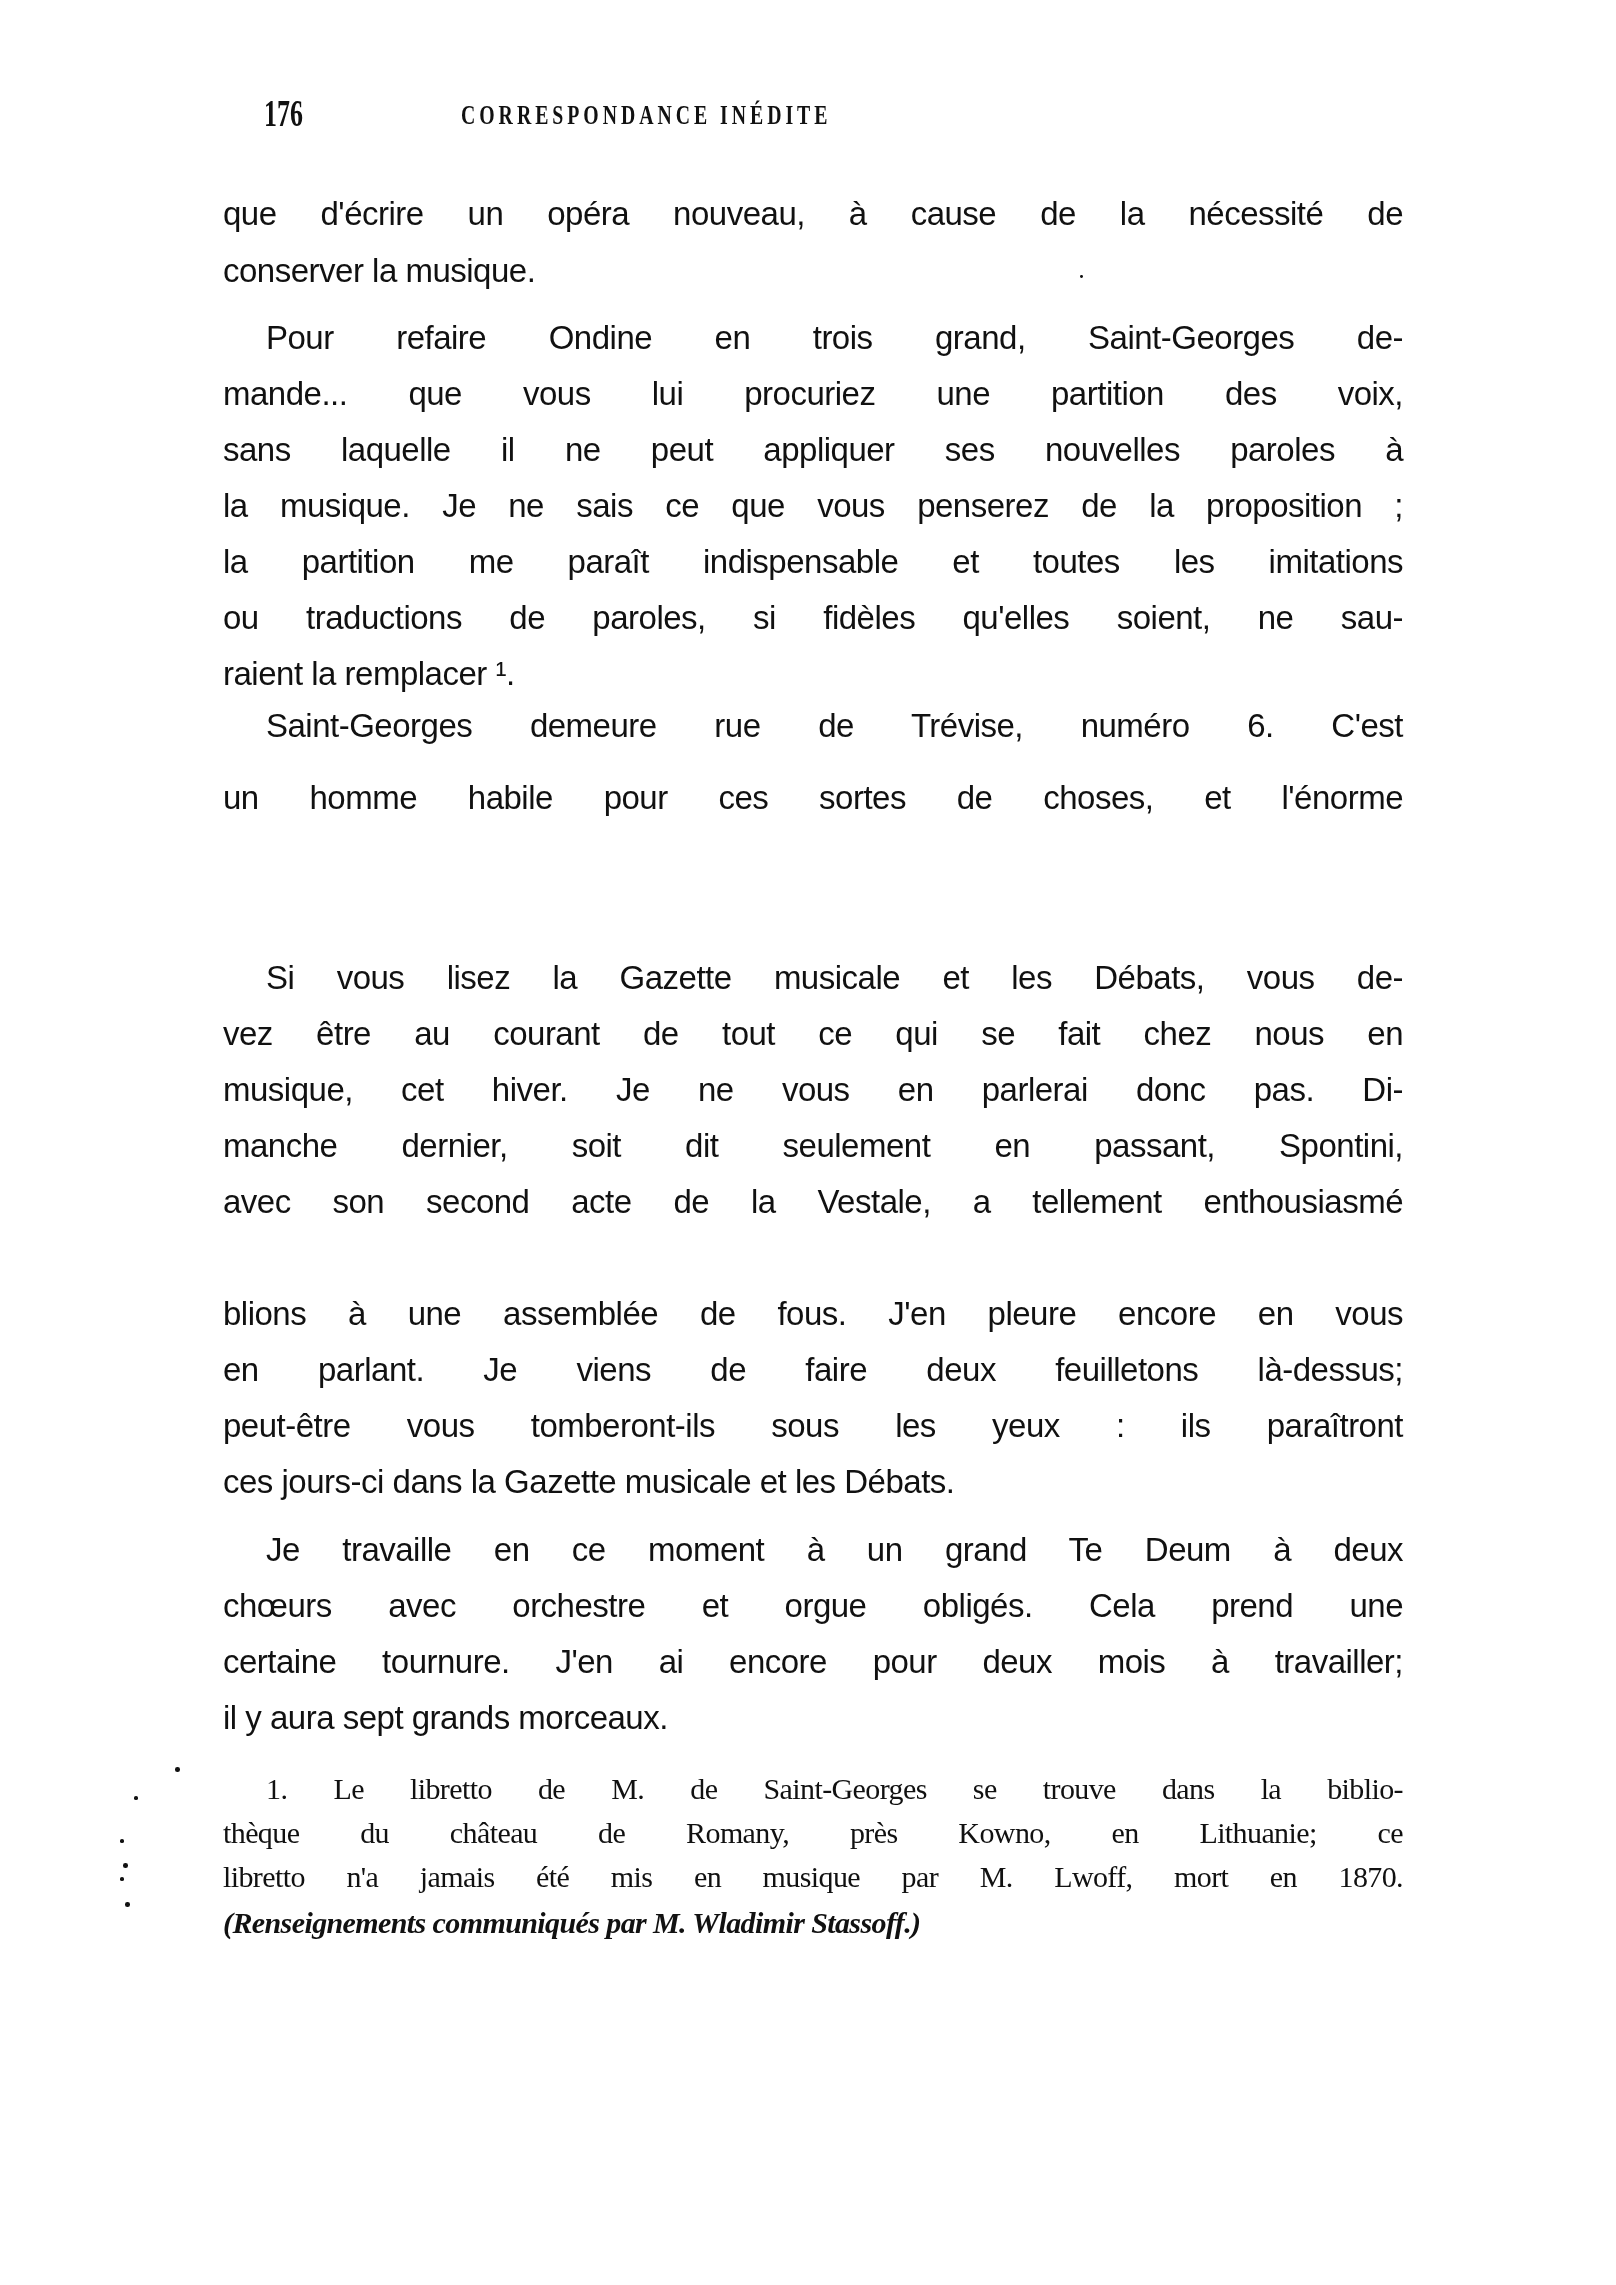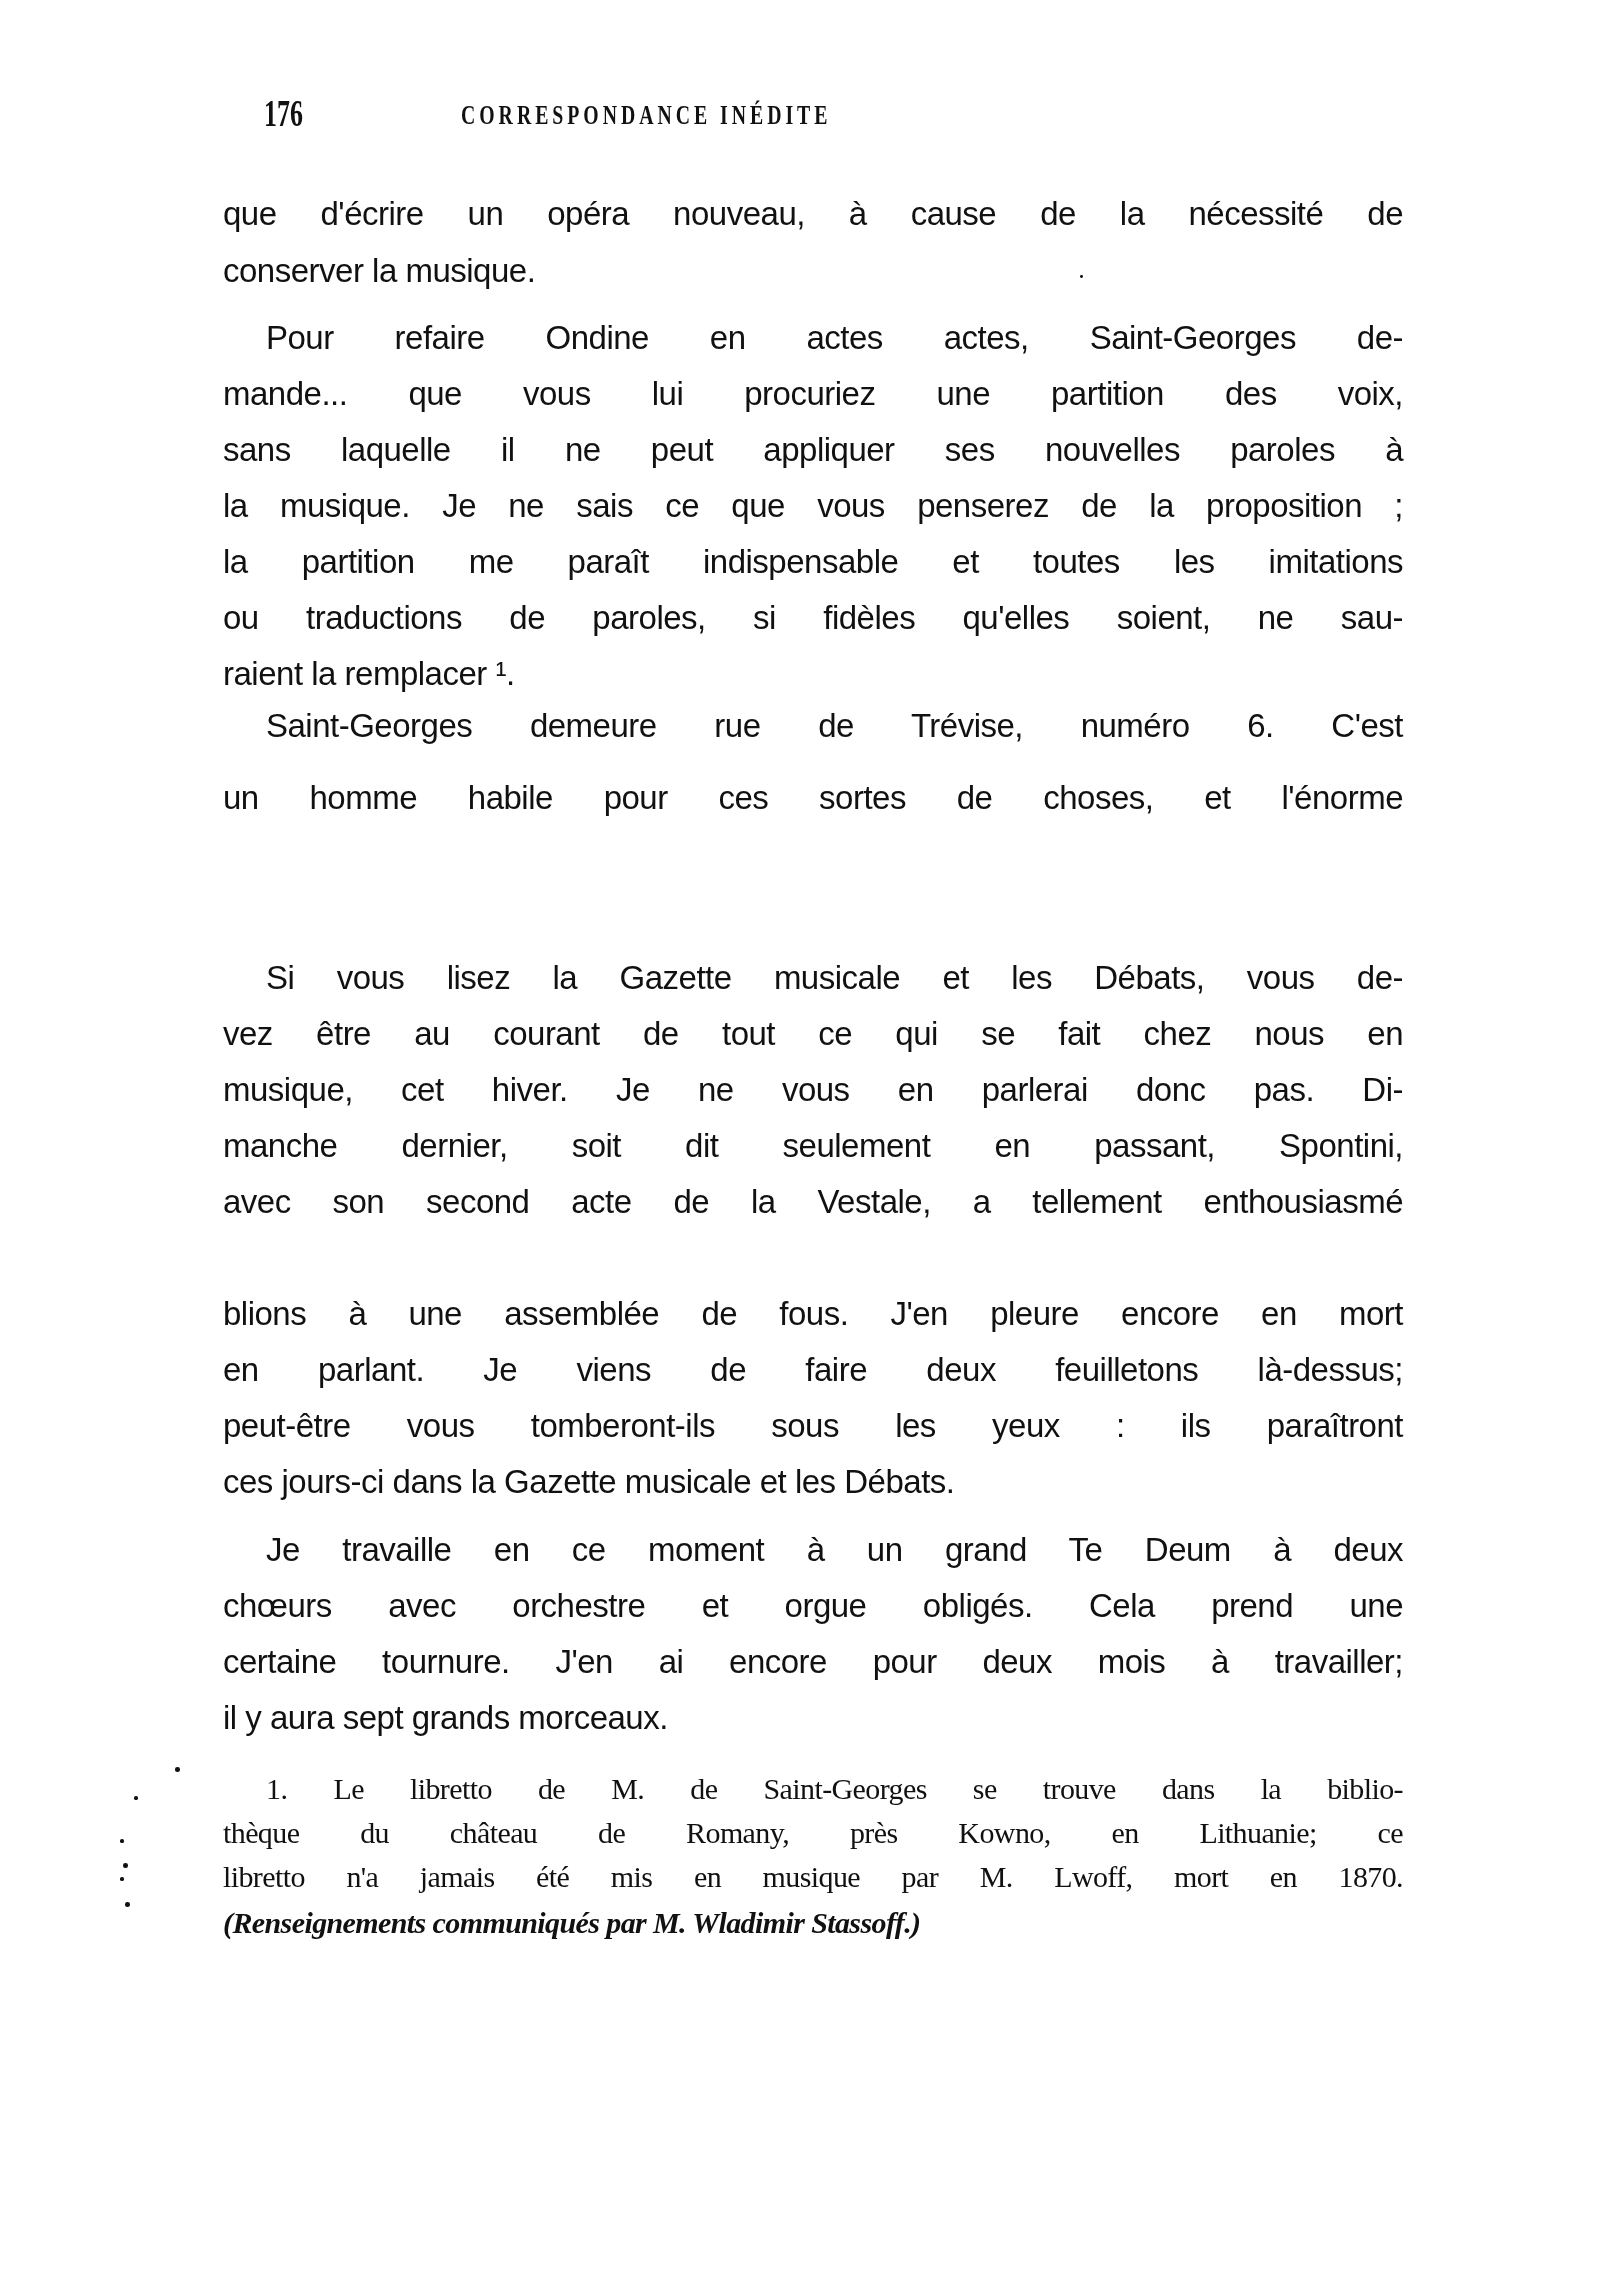--- a/index.html
+++ b/index.html
@@ -31,21 +31,21 @@
   </div>
 
   <div class="ln" style="top:188px">
       <span class="t">que d'écrire un opéra nouveau, à cause de la nécessité de</span>
     </div>
   <div class="ln last" style="top:245px">
       <span class="t">conserver la musique.</span>
     </div>
 
   <div class="ln ind" style="top:312px">
-      <span class="t">Pour refaire Ondine en actes actes, Saint-Georges de-</span>
+      <span class="t">Pour refaire Ondine en trois grand, Saint-Georges de-</span>
     </div>
   <div class="ln" style="top:368px">
       <span class="t">mande... que vous lui procuriez une partition des voix,</span>
     </div>
   <div class="ln" style="top:424px">
       <span class="t">sans laquelle il ne peut appliquer ses nouvelles paroles à</span>
     </div>
   <div class="ln" style="top:480px">
       <span class="t">la musique. Je ne sais ce que vous penserez de la proposition ;</span>
     </div>
@@ -75,21 +75,21 @@
   <div class="ln" style="top:1064px">
       <span class="t">musique, cet hiver. Je ne vous en parlerai donc pas. Di-</span>
     </div>
   <div class="ln" style="top:1120px">
       <span class="t">manche dernier, soit dit seulement en passant, Spontini,</span>
     </div>
   <div class="ln" style="top:1176px">
       <span class="t">avec son second acte de la Vestale, a tellement enthousiasmé</span>
     </div>
   <div class="ln" style="top:1288px">
-      <span class="t">blions à une assemblée de fous. J'en pleure encore en mort</span>
+      <span class="t">blions à une assemblée de fous. J'en pleure encore en vous</span>
     </div>
   <div class="ln" style="top:1344px">
       <span class="t">en parlant. Je viens de faire deux feuilletons là-dessus;</span>
     </div>
   <div class="ln" style="top:1400px">
       <span class="t">peut-être vous tomberont-ils sous les yeux : ils paraîtront</span>
     </div>
   <div class="ln last" style="top:1456px">
       <span class="t">ces jours-ci dans la Gazette musicale et les Débats.</span>
     </div>

